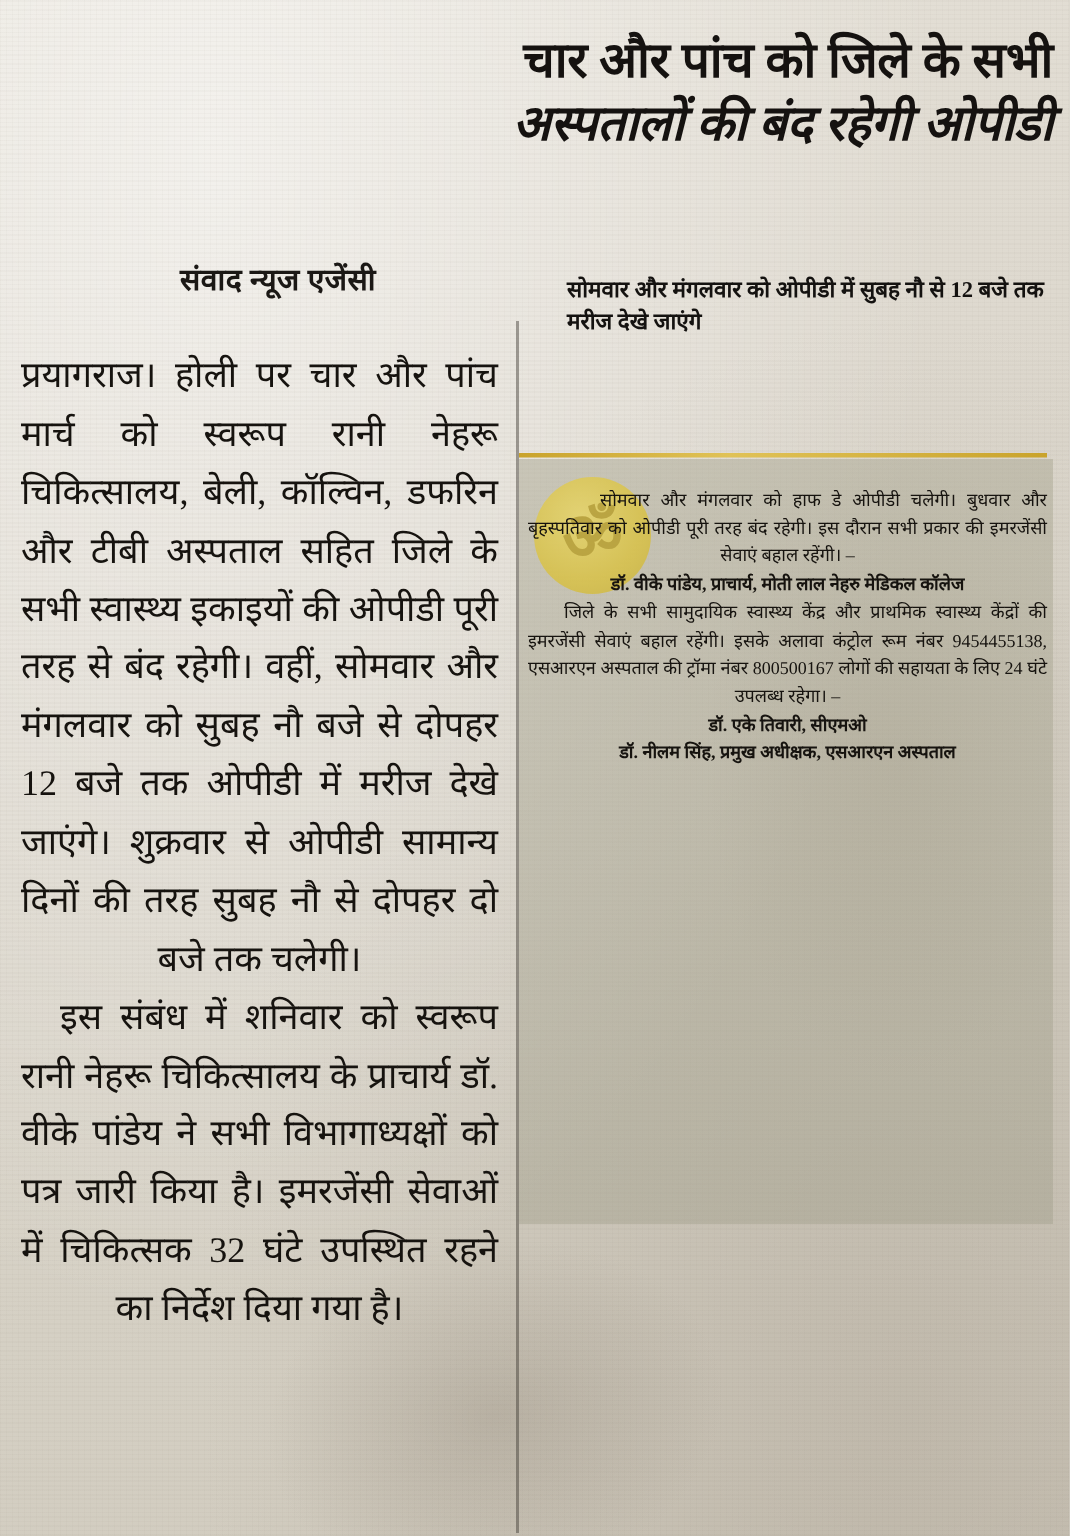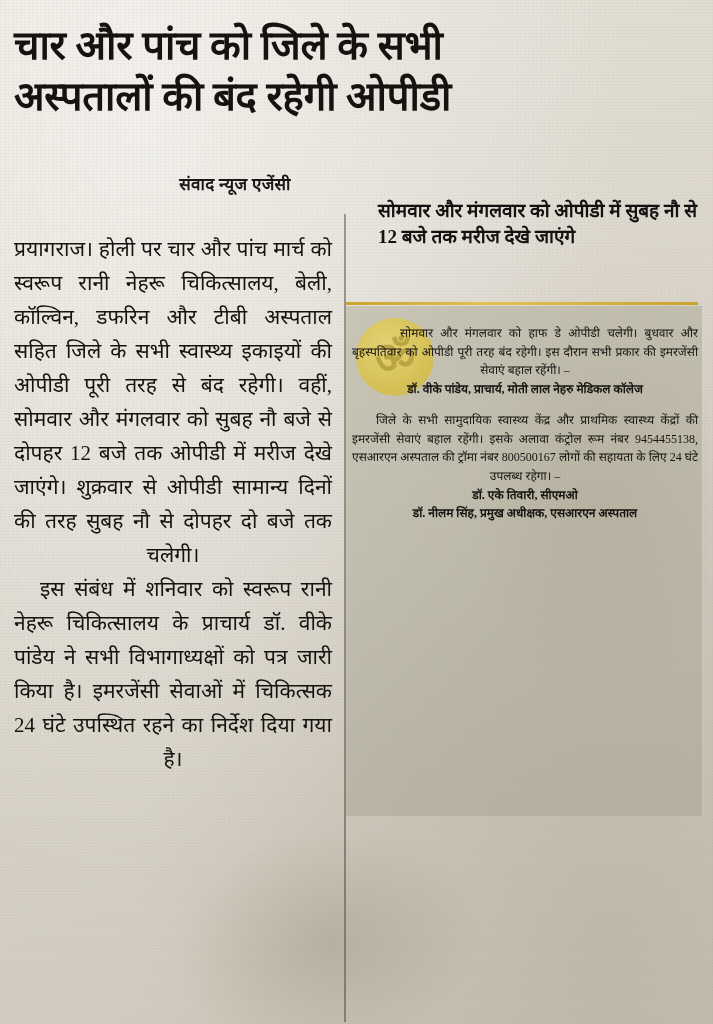--- a/index.html
+++ b/index.html
@@ -57,47 +57,48 @@
     pointer-events: none;
   }
 
   .headline {
     position: absolute;
     left: 14px;
     top: 20px;
     width: 688px;
     font-family: "Liberation Serif", serif;
     font-weight: bold;
-    font-size: 40px;
+    font-size: 33px;
     line-height: 1.28;
     color: #151210;
     letter-spacing: -0.2px;
     z-index: 5;
-  }
-  .headline .l2 { display: block; }
+    text-align: right;
+  }
+  .headline .l2 { display: block; font-style: italic; }
 
   .byline {
     position: absolute;
     left: 120px;
     top: 172px;
     width: 230px;
-    text-align: center;
-    font-size: 17px;
+    text-align: left;
+    font-size: 20px;
     font-weight: bold;
     color: #1b1815;
     letter-spacing: 0.3px;
     z-index: 5;
   }
 
   .kicker {
     position: absolute;
     left: 378px;
-    top: 198px;
+    top: 184px;
     width: 320px;
-    font-size: 19px;
+    font-size: 15px;
     font-weight: bold;
     line-height: 1.38;
     color: #141210;
     z-index: 5;
   }
   .kicker-rule {
     position: absolute;
     left: 346px;
     top: 302px;
     width: 352px;
@@ -115,21 +116,21 @@
     background: rgba(60,55,48,0.45);
     z-index: 5;
   }
 
   
   .col-left {
     position: absolute;
     left: 14px;
     top: 232px;
     width: 318px;
-    font-size: 21px;
+    font-size: 24px;
     line-height: 1.62;
     color: #16130f;
     text-align: justify;
     text-align-last: center;
     z-index: 5;
   }
   .col-left p { margin: 0; }
   .col-left p + p { text-indent: 26px; }
 
   
@@ -171,21 +172,21 @@
     width: 346px;
     font-size: 12px;
     line-height: 1.56;
     color: #16130f;
     text-align: justify;
     text-align-last: center;
     z-index: 6;
   }
   .col-right p { margin: 0; }
   .col-right .quote-attr { font-weight: bold; }
-  .col-right .blk { margin-top: 12px; }
+  .col-right .blk { }
   .col-right .blk-indent { text-indent: 24px; }
   .first-indent { text-indent: 48px; }
 </style>
 </head>
 <body>
 
 <div class="page">
 
   <div class="smudge"></div>
   <div class="smudge2"></div>
@@ -197,21 +198,21 @@
 
   <div class="byline">संवाद न्यूज एजेंसी</div>
 
   <div class="kicker">सोमवार और मंगलवार को ओपीडी में सुबह नौ से 12 बजे तक मरीज देखे जाएंगे</div>
   <div class="kicker-rule"></div>
 
   <div class="divider"></div>
 
   <div class="col-left">
     <p>प्रयागराज। होली पर चार और पांच मार्च को स्वरूप रानी नेहरू चिकित्सालय, बेली, कॉल्विन, डफरिन और टीबी अस्पताल सहित जिले के सभी स्वास्थ्य इकाइयों की ओपीडी पूरी तरह से बंद रहेगी। वहीं, सोमवार और मंगलवार को सुबह नौ बजे से दोपहर 12 बजे तक ओपीडी में मरीज देखे जाएंगे। शुक्रवार से ओपीडी सामान्य दिनों की तरह सुबह नौ से दोपहर दो बजे तक चलेगी।</p>
-    <p>इस संबंध में शनिवार को स्वरूप रानी नेहरू चिकित्सालय के प्राचार्य डॉ. वीके पांडेय ने सभी विभागाध्यक्षों को पत्र जारी किया है। इमरजेंसी सेवाओं में चिकित्सक 24 घंटे उपस्थित रहने का निर्देश दिया गया है।</p>
+    <p>इस संबंध में शनिवार को स्वरूप रानी नेहरू चिकित्सालय के प्राचार्य डॉ. वीके पांडेय ने सभी विभागाध्यक्षों को पत्र जारी किया है। इमरजेंसी सेवाओं में चिकित्सक 32 घंटे उपस्थित रहने का निर्देश दिया गया है।</p>
   </div>
 
   <div class="quote-box"></div>
   <div class="logo-watermark">
     <span>ॐ</span>
   </div>
 
   <div class="col-right">
     <p class="first-indent">सोमवार और मंगलवार को हाफ डे ओपीडी चलेगी। बुधवार और बृहस्पतिवार को ओपीडी पूरी तरह बंद रहेगी। इस दौरान सभी प्रकार की इमरजेंसी सेवाएं बहाल रहेंगी। –</p>
     <p class="quote-attr">डॉ. वीके पांडेय, प्राचार्य, मोती लाल नेहरु मेडिकल कॉलेज</p>

